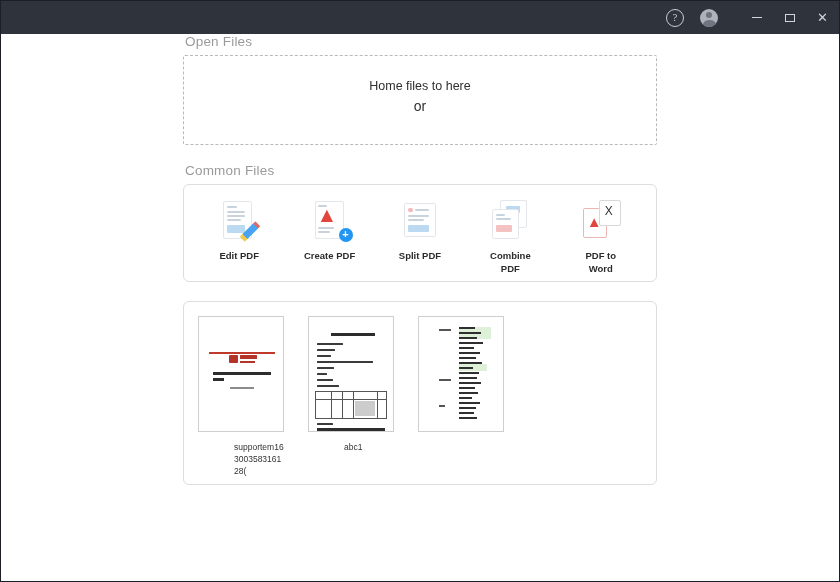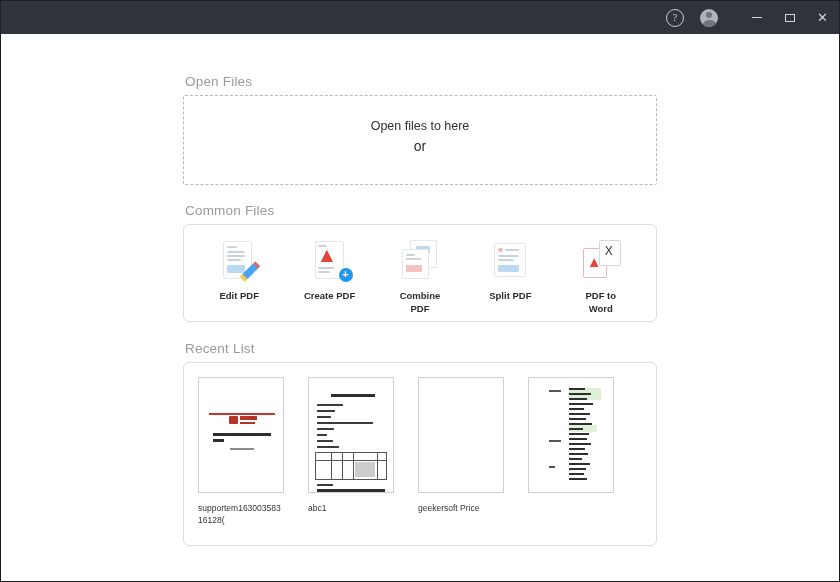--- a/index.html
+++ b/index.html
@@ -154,21 +154,21 @@
     width: 474px;
     margin: 0 auto;
   }
   .section-title {
     color: #9a9a9a;
     font-size: 13.5px;
     font-weight: normal;
     letter-spacing: .2px;
     margin: 0 0 6px 2px;
   }
-  .sec-open { padding-top: 40px; }
+  .sec-open { }
   .sec-tools { padding-top: 18px; }
   .sec-recent { padding-top: 19px; }
 
   
   .dropzone {
     border: 1.4px dashed #b9b9b9;
     border-radius: 2px;
     height: 88px;
     display: flex;
     flex-direction: column;
@@ -294,20 +294,21 @@
     position: relative;
     overflow: hidden;
     box-sizing: border-box;
   }
   .recent-name {
     margin-top: 9px;
     font-size: 8.5px;
     color: #333333;
     line-height: 12px;
     word-break: break-all;
+    margin-left: 36px;
   }
 
   
   .t-rule { position: absolute; height: 1.5px; background: #c0392b; }
   .t-logo {
     position: absolute;
     background: #b5342a;
     border-radius: 1px;
   }
   .t-text { position: absolute; background: #3b3b3b; height: 2px; border-radius: .5px; }
@@ -348,21 +349,21 @@
         </div>
       </div>
     </div>
   </div>
 
   <div class="content">
 
     <div class="section sec-open">
       <div class="section-title">Open Files</div>
       <div class="dropzone">
-        <div class="drop-line">Open files to here</div>
+        <div class="drop-line">Home files to here</div>
         <div class="drop-or">or</div>
       </div>
     </div>
 
     <div class="section sec-tools">
       <div class="section-title">Common Files</div>
       <div class="panel tools-panel">
 
         <div class="tool">
           <div class="tool-icon">
@@ -384,58 +385,57 @@
             <span class="ln" style="left:9px;top:28px;width:16px;"></span>
             <span class="ln" style="left:9px;top:32px;width:12px;"></span>
             <span class="acro-a">▲</span>
             <span class="plus-badge">+</span>
           </div>
           <div class="tool-label">Create PDF</div>
         </div>
 
         <div class="tool">
           <div class="tool-icon">
+            <span class="doc-base" style="left:5px;top:4px;width:30px;height:32px;"></span>
+            <span class="ln-red ln" style="left:9px;top:9px;width:5px;height:4px;border-radius:2px;"></span>
+            <span class="ln" style="left:16px;top:10px;width:14px;"></span>
+            <span class="ln" style="left:9px;top:16px;width:21px;"></span>
+            <span class="ln" style="left:9px;top:20px;width:16px;"></span>
+            <span class="block-blue" style="left:9px;top:26px;width:21px;height:7px;"></span>
+          </div>
+          <div class="tool-label">Split PDF</div>
+        </div>
+
+        <div class="tool">
+          <div class="tool-icon">
             <span class="doc-base" style="left:11px;top:1px;width:25px;height:26px;"></span>
             <span class="block-blue" style="left:17px;top:7px;width:14px;height:7px;"></span>
             <span class="ln" style="left:17px;top:18px;width:13px;"></span>
             <span class="doc-base" style="left:3px;top:10px;width:25px;height:28px;"></span>
             <span class="ln" style="left:7px;top:15px;width:9px;"></span>
             <span class="ln" style="left:7px;top:19px;width:15px;"></span>
             <span class="block-red" style="left:7px;top:26px;width:16px;height:7px;"></span>
           </div>
           <div class="tool-label">Combine PDF</div>
         </div>
 
         <div class="tool">
           <div class="tool-icon">
-            <span class="doc-base" style="left:5px;top:4px;width:30px;height:32px;"></span>
-            <span class="ln-red ln" style="left:9px;top:9px;width:5px;height:4px;border-radius:2px;"></span>
-            <span class="ln" style="left:16px;top:10px;width:14px;"></span>
-            <span class="ln" style="left:9px;top:16px;width:21px;"></span>
-            <span class="ln" style="left:9px;top:20px;width:16px;"></span>
-            <span class="block-blue" style="left:9px;top:26px;width:21px;height:7px;"></span>
-          </div>
-          <div class="tool-label">Split PDF</div>
-        </div>
-
-        <div class="tool">
-          <div class="tool-icon">
             <span style="position:absolute;left:3px;top:9px;width:22px;height:28px;border:1px solid #eab6b6;border-radius:2px;background:#fff;"></span>
             <span style="position:absolute;left:7px;top:15px;color:#e2453c;font-size:15px;font-weight:bold;font-family:'Liberation Serif',serif;">▲</span>
             <span style="position:absolute;left:19px;top:1px;width:20px;height:24px;border:1px solid #d8d8d8;border-radius:2px;background:#fff;"></span>
             <span style="position:absolute;left:25px;top:5px;font-size:12px;color:#333;font-family:'Liberation Sans',sans-serif;">X</span>
           </div>
           <div class="tool-label">PDF to Word</div>
         </div>
 
       </div>
     </div>
 
     <div class="section sec-recent">
-      <div class="section-title">Recent List</div>
       <div class="panel recent-panel">
 
         <div class="recent-item">
           <div class="thumb">
             <span class="t-rule" style="left:10px;top:35px;width:66px;"></span>
             <span class="t-logo" style="left:30px;top:38px;width:9px;height:8px;"></span>
             <span class="t-text" style="left:41px;top:38px;width:17px;height:4px;background:#b5342a;"></span>
             <span class="t-text-lite" style="left:41px;top:44px;width:15px;background:#b5342a;"></span>
             <span class="t-head" style="left:14px;top:55px;width:58px;height:3px;"></span>
             <span class="t-head" style="left:14px;top:61px;width:11px;height:3px;"></span>
@@ -461,24 +461,20 @@
             <span class="t-vline" style="left:44px;top:74px;height:28px;"></span>
             <span class="t-vline" style="left:68px;top:74px;height:28px;"></span>
             <span class="t-hline" style="left:6px;top:82px;width:72px;"></span>
             <span class="t-grid" style="left:46px;top:84px;width:20px;height:15px;opacity:.5;"></span>
             <span class="t-text" style="left:8px;top:106px;width:16px;"></span>
             <span class="t-head" style="left:8px;top:111px;width:68px;height:2.5px;"></span>
           </div>
           <div class="recent-name">abc1</div>
         </div>
 
-        <div class="recent-item">
-          <div class="thumb"></div>
-          <div class="recent-name">geekersoft Price</div>
-        </div>
 
         <div class="recent-item">
           <div class="thumb">
             <span class="t-hl" style="left:40px;top:10px;width:32px;height:12px;"></span>
             <span class="t-hl" style="left:40px;top:47px;width:28px;height:7px;"></span>
             <span class="t-bar-g" style="left:20px;top:12px;width:12px;"></span>
             <span class="t-bar-g" style="left:20px;top:62px;width:12px;"></span>
             <span class="t-bar-g" style="left:20px;top:88px;width:6px;"></span>
             <span class="t-bar" style="left:40px;top:10px;width:16px;"></span>
             <span class="t-bar" style="left:40px;top:15px;width:22px;"></span>

